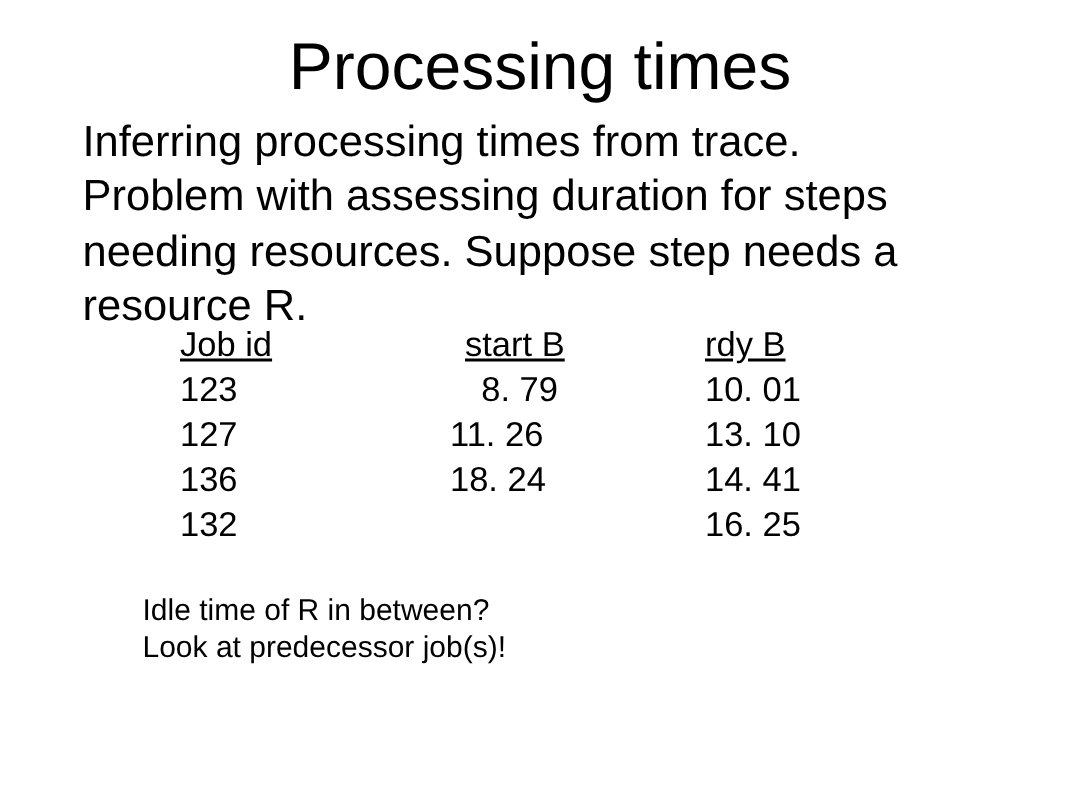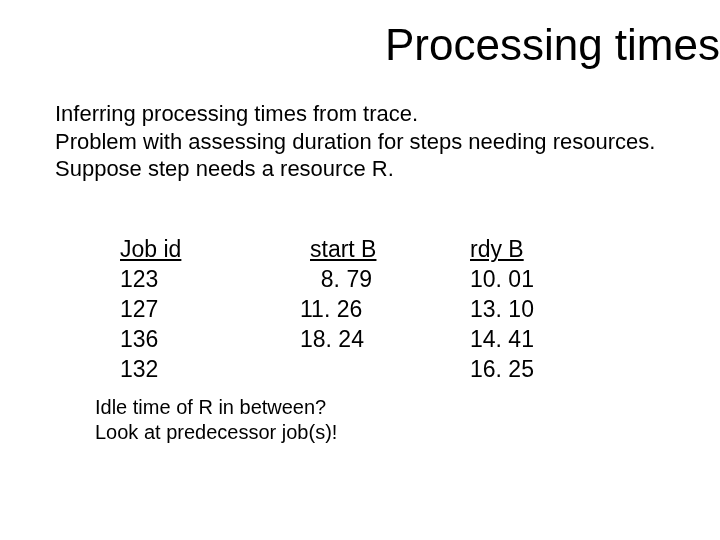--- a/index.html
+++ b/index.html
@@ -15,44 +15,43 @@
     width: 720px;
     height: 540px;
     position: relative;
     box-sizing: border-box;
   }
   .title {
     position: absolute;
     top: 20px;
     left: 0;
     width: 100%;
-    text-align: right;
+    text-align: center;
     font-size: 44px;
     font-weight: 400;
   }
   .body1 {
     position: absolute;
-    top: 100px;
+    top: 77px;
     left: 55px;
     width: 610px;
-    font-size: 22px;
+    font-size: 29px;
     line-height: 1.25;
   }
   .table {
     position: absolute;
     top: 215px;
     left: 120px;
     font-size: 23px;
     line-height: 1.3;
     display: flex;
   }
   .col {
     display: flex;
     flex-direction: column;
-    margin-top: 20px;
   }
   .col1 { width: 180px; }
   .col2 { width: 170px; }
   .col3 { width: 110px; }
   .col-header {
     text-decoration: underline;
     white-space: pre;
   }
   .col2 .cell { padding-right: 90px; }
   .col2 .col-header { text-align: left; padding-right: 17px; padding-left: 10px; }

